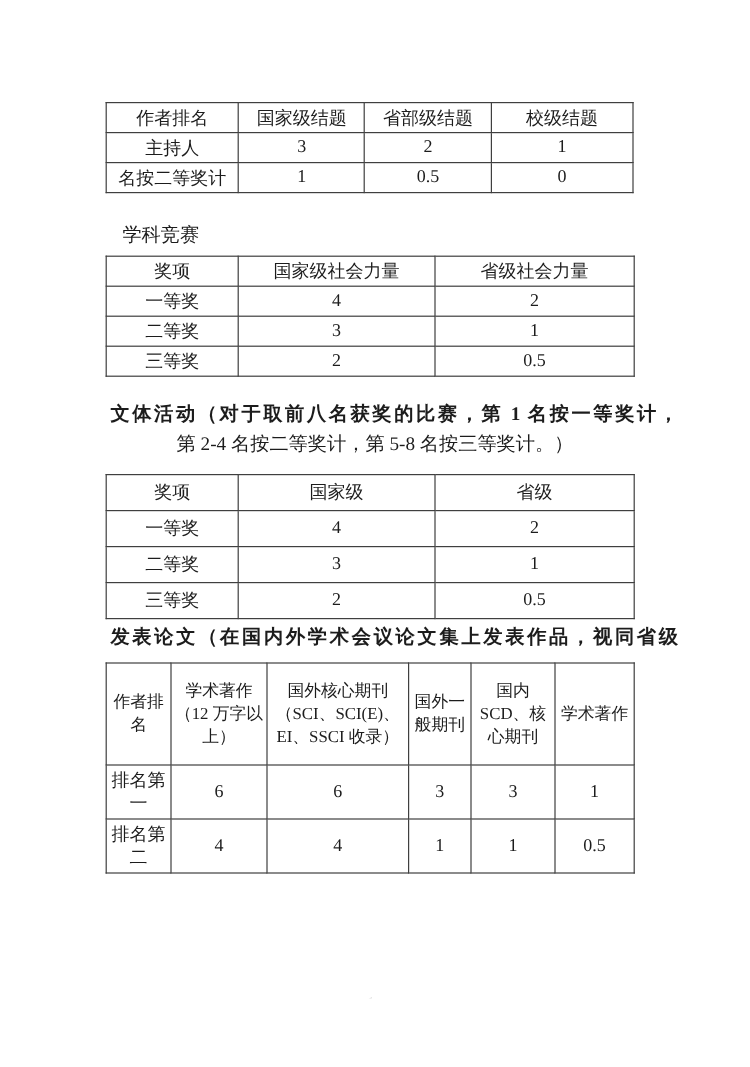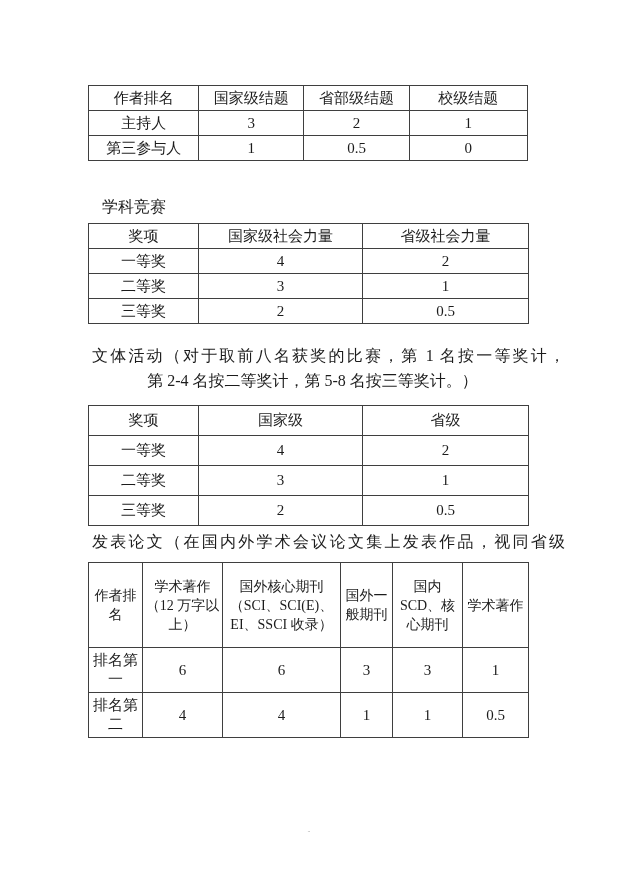--- a/index.html
+++ b/index.html
@@ -29,27 +29,27 @@
     vertical-align: middle;
     color: #1c1c1c;
   }
   .t1 th, .t1 td { height: 24px; }
   .t2 th, .t2 td { height: 24px; }
   .t3 th, .t3 td { height: 29px; }
   .t4 th { height: 84px; font-size: 14px; line-height: 19px; }
   .t4 td { height: 44px; }
 
   .heading {
-    margin: 36px 0 0 42px;
+    margin: 26px 0 0 42px;
     font-size: 16px;
     line-height: 20px;
   }
   .t2 { margin-top: 6px; }
   .para { margin-top: 19px; font-size: 16px; line-height: 25px; }
-  .para .l1 { text-indent: 2em; text-align: justify; text-align-last: justify; }
+  .para .l1 { text-indent: 2em; text-align: justify; text-align-last: justify; font-weight: bold; }
   .para .l2 { text-align: center; }
   .t3 { margin-top: 12px; }
   .para2 { margin-top: 3px; }
   .t4 { margin-top: 8px; }
 
   .footer {
     position: absolute;
     left: 0; right: 0;
     top: 828px;
     text-align: center;
@@ -78,21 +78,21 @@
         <th>省部级结题</th>
         <th>校级结题</th>
       </tr>
       <tr>
         <td>主持人</td>
         <td>3</td>
         <td>2</td>
         <td>1</td>
       </tr>
       <tr>
-        <td>第三参与人</td>
+        <td>名按二等奖计</td>
         <td>1</td>
         <td>0.5</td>
         <td>0</td>
       </tr>
     </tbody>
       </table>
 
     <div class="heading">学科竞赛</div>
 
     <table class="t2">

